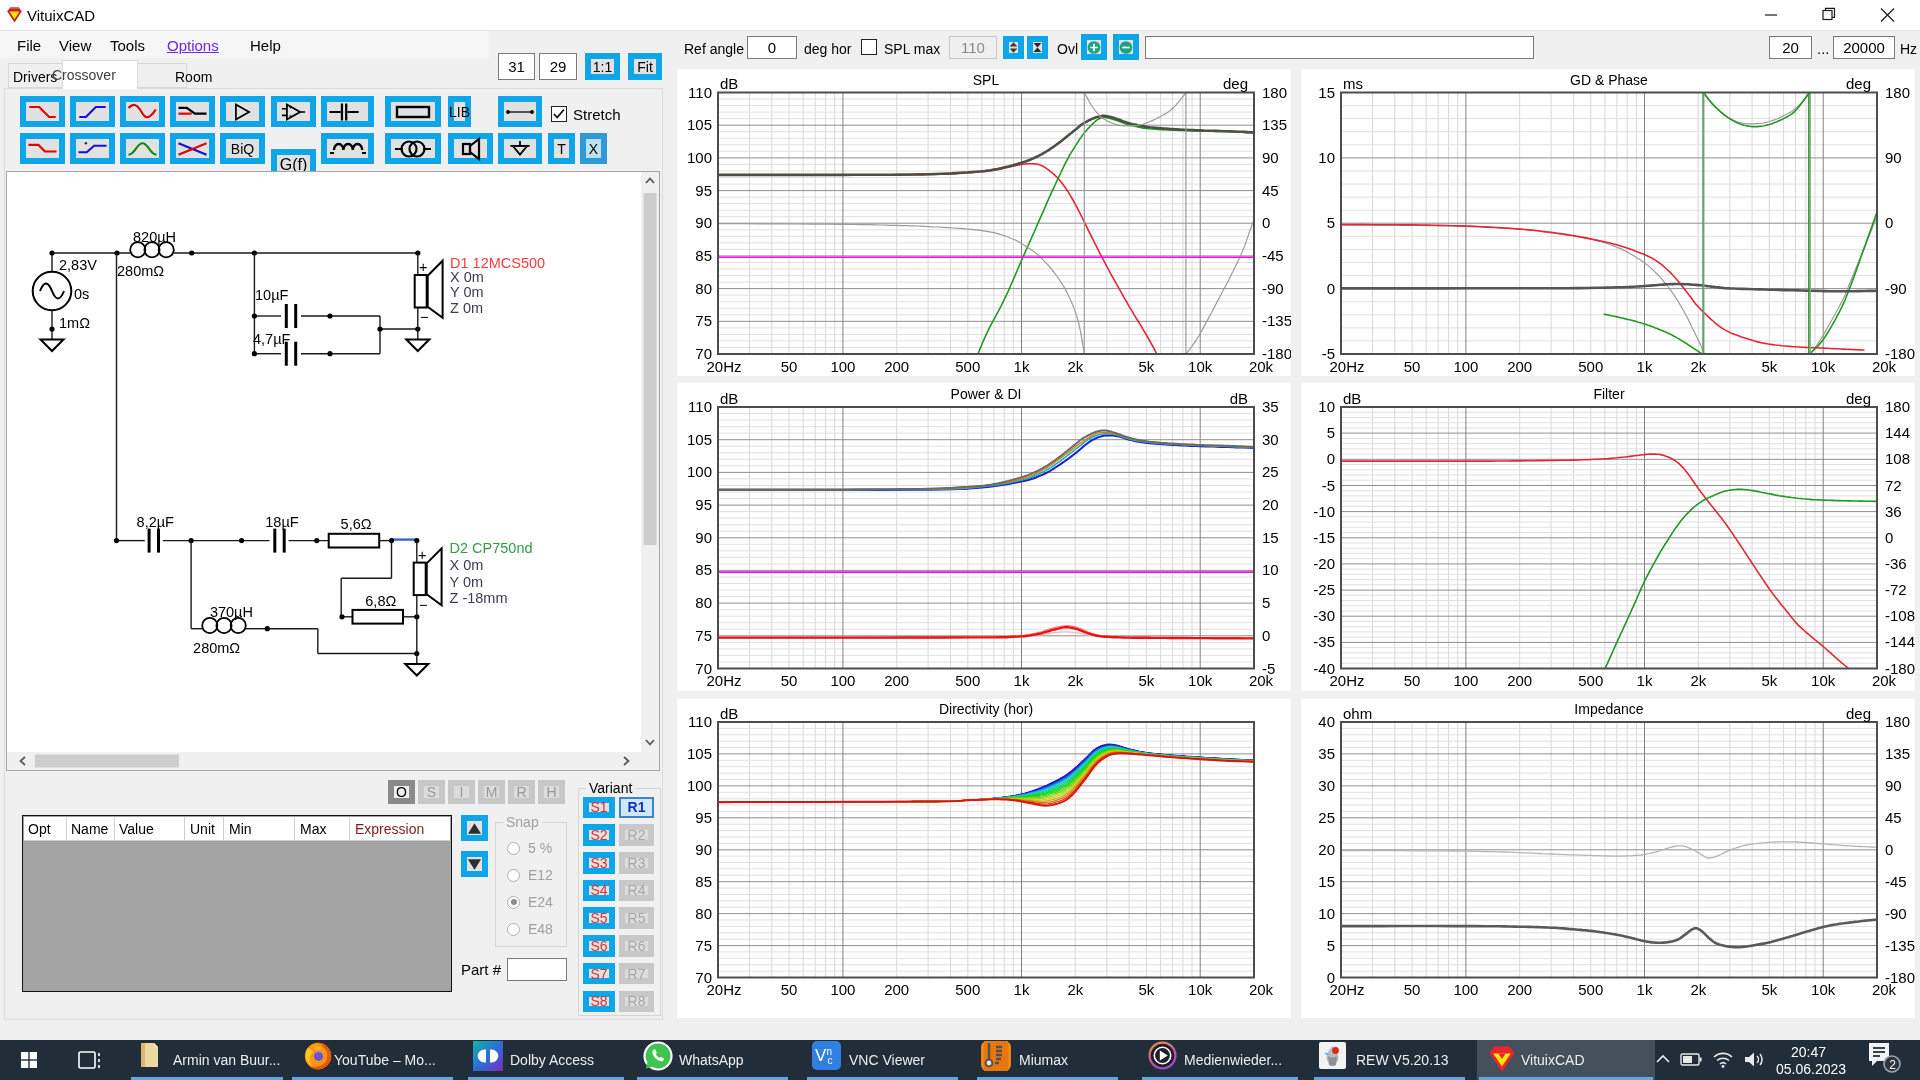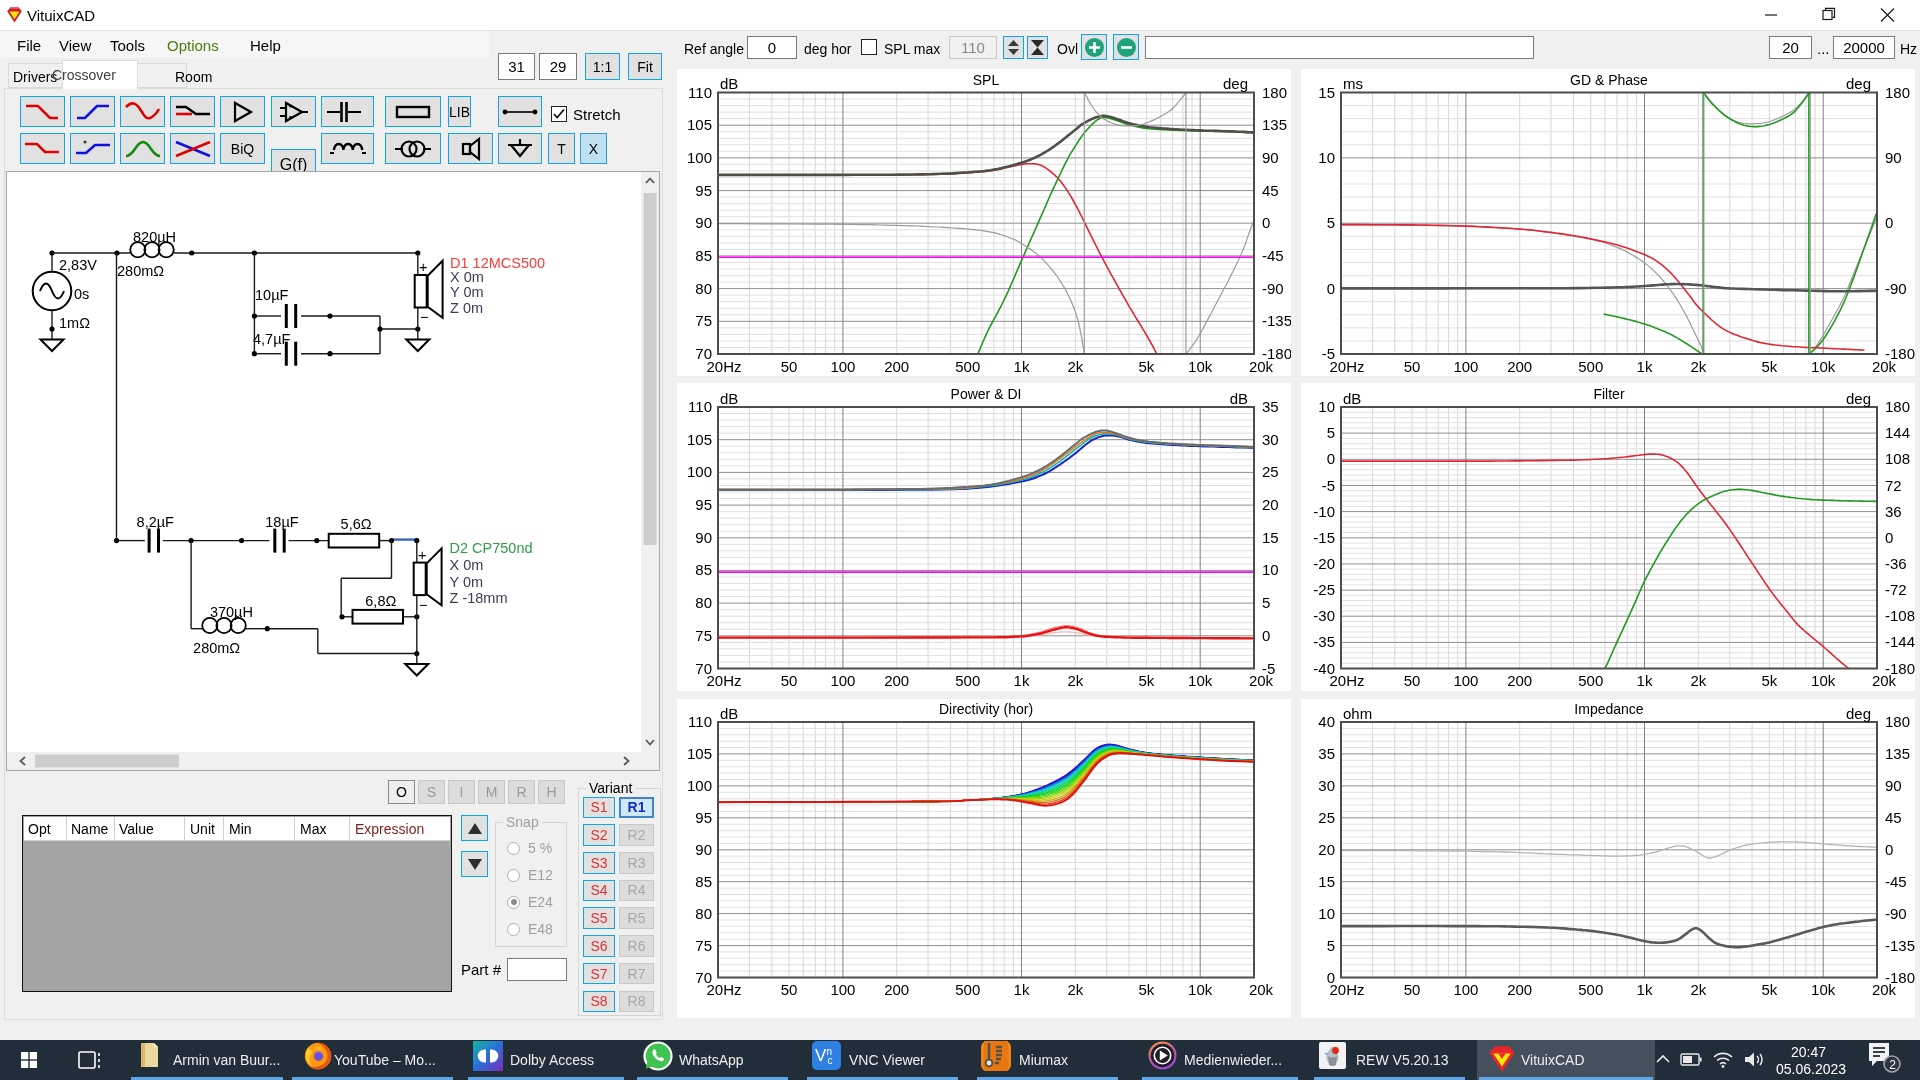--- a/index.html
+++ b/index.html
@@ -1,18 +1,18 @@
 <!DOCTYPE html>
 <html><head><meta charset="utf-8"><style>
 
 *{margin:0;padding:0;box-sizing:border-box}
 html,body{width:1920px;height:1080px;overflow:hidden;font-family:"Liberation Sans",sans-serif}
 body{background:#f0f0f0;position:relative}
 .abs{position:absolute}
-.btn{position:absolute;background:#e1e1e1;border:1px solid #0ea5e9;display:flex;align-items:center;justify-content:center}
+.btn{position:absolute;background:#e1e1e1;border:6px solid #0ea5e9;display:flex;align-items:center;justify-content:center}
 .inp{position:absolute;background:#fff;border:1px solid #7a7a7a;display:flex;align-items:center;justify-content:center}
 .t{position:absolute;white-space:nowrap}
 
 </style></head><body>
 <div class="abs" style="left:0px;top:0px;width:1920px;height:30px;background:#fff"></div>
 <div class="abs" style="left:0px;top:30px;width:1920px;height:1px;background:#e5e5e5"></div>
 <svg class="abs" style="left:6px;top:6px" width="17" height="18" viewBox="0 0 17 18">
     <polygon points="1.2,5.2 4.5,1.2 12.5,1.2 15.8,5.2 8.5,16.5" fill="#cf1f24"></polygon>
     <polygon points="3.5,5.6 13.5,5.6 8.5,13.2" fill="#ffe60a"></polygon>
     <polygon points="4.5,1.2 12.5,1.2 13.8,2.8 3.2,2.8" fill="#e8665f"></polygon>
@@ -21,21 +21,21 @@
 <svg class="abs" style="left:1750px;top:0" width="170" height="30" viewBox="0 0 170 30">
     <line x1="15" y1="15" x2="27" y2="15" stroke="#1a1a1a" stroke-width="1.2"></line>
     <rect x="73" y="10.5" width="9" height="9" fill="none" stroke="#1a1a1a" stroke-width="1.2"></rect>
     <path d="M75.5,10.5 v-2.2 h9 v9 h-2.2" fill="none" stroke="#1a1a1a" stroke-width="1.2"></path>
     <path d="M131,8.5 l13,13 M144,8.5 l-13,13" stroke="#1a1a1a" stroke-width="1.2"></path>
   </svg>
 <div class="abs" style="left:0px;top:31px;width:489px;height:27px;background:#f6f6f6"></div>
 <div class="t" style="left:17px;top:37px;font-size:15px;color:#000;">File</div>
 <div class="t" style="left:59px;top:37px;font-size:15px;color:#000;">View</div>
 <div class="t" style="left:110px;top:37px;font-size:15px;color:#000;">Tools</div>
-<div class="t" style="left:167px;top:37px;font-size:15px;color:#4d7c0f;">Options</div>
+<div class="t" style="left:167px;top:37px;font-size:15px;color:#6d28d9;text-decoration:underline;">Options</div>
 <div class="t" style="left:250px;top:37px;font-size:15px;color:#000;text-align:right;">Help</div>
 <div class="abs" style="left:4px;top:88px;width:659px;height:932px;background:#f0f0f0;border:1px solid #dcdcdc"></div>
 <div class="abs" style="left:8px;top:63px;width:55px;height:25px;background:#f0f0f0;border:1px solid #d9d9d9"></div>
 <div class="t" style="left:13px;top:69px;font-size:14px;color:#000;">Drivers</div>
 <div class="abs" style="left:62px;top:60px;width:76px;height:29px;background:#fff;border:1px solid #dcdcdc;border-bottom:none;z-index:3"></div>
 <div class="t" style="left:52px;top:67px;font-size:14px;color:#404040;z-index:4">Crossover</div>
 <div class="abs" style="left:137px;top:63px;width:50px;height:25px;background:#f0f0f0;border:1px solid #d9d9d9"></div>
 <div class="t" style="left:143px;top:69px;font-size:14px;color:#000;margin-left:32px;">Room</div>
 <div class="btn" style="left:19.5px;top:96px;width:45px;height:31px">
     <svg width="40" height="26" viewBox="0 0 40 26">

